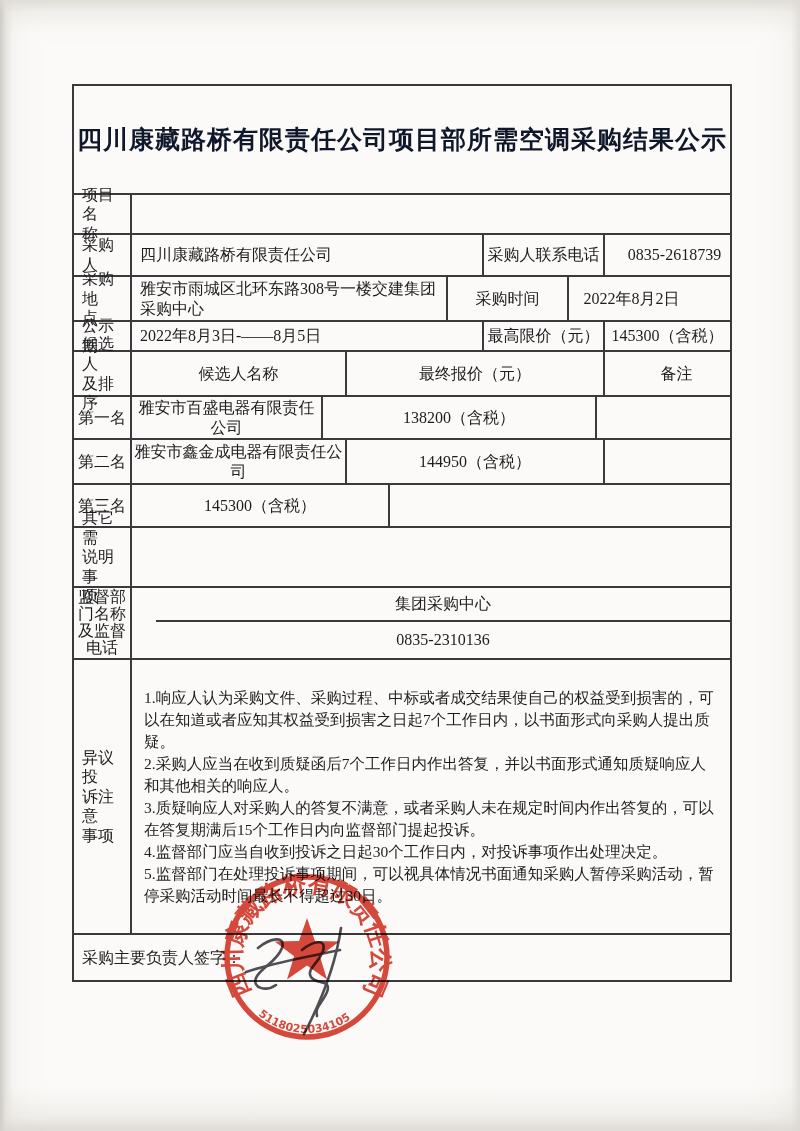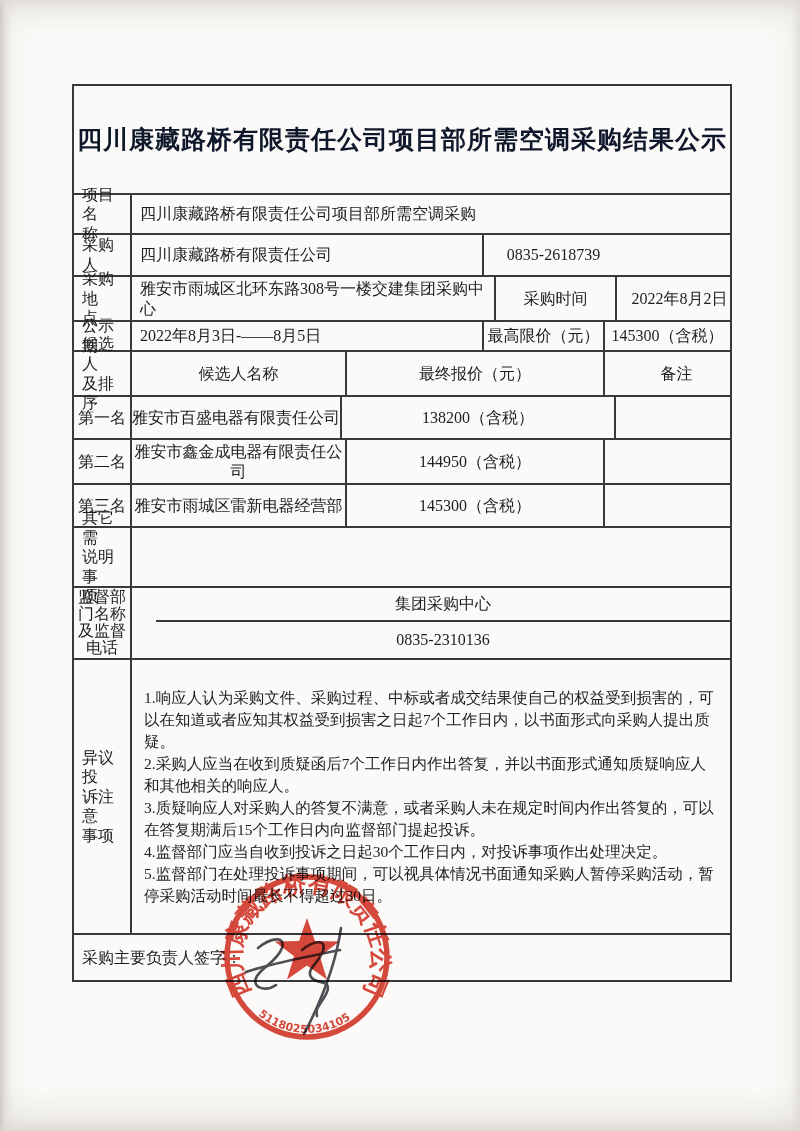--- a/index.html
+++ b/index.html
@@ -67,33 +67,33 @@
 
 <div class="sheet">
 
   <div class="title-row">
     <div class="title">四川康藏路桥有限责任公司项目部所需空调采购结果公示</div>
   </div>
 
   <div class="row" style="height:40px">
     <div class="cell lab left br">项目名
 称</div>
-    <div class="cell left" style="flex:1">四川康藏路桥有限责任公司项目部所需空调采购</div>
   </div>
 
   <div class="row" style="height:42px">
     <div class="cell lab left br">采购人</div>
     <div class="cell left br" style="width:352px">四川康藏路桥有限责任公司</div>
+    <div class="cell center br" style="width:121px">采购人联系电话</div>
     <div class="cell center" style="width:139px">0835-2618739</div>
   </div>
 
   <div class="row" style="height:45px">
     <div class="cell lab left br">采购地
 点</div>
-    <div class="cell left br" style="width:364px">雅安市雨城区北环东路308号一楼交建集团采购中心</div>
+    <div class="cell left br" style="width:316px">雅安市雨城区北环东路308号一楼交建集团采购中心</div>
     <div class="cell center br" style="width:121px">采购时间</div>
     <div class="cell center" style="width:125px">2022年8月2日</div>
   </div>
 
   <div class="row" style="height:30px">
     <div class="cell lab left br">公示期</div>
     <div class="cell left br" style="width:352px">2022年8月3日-——8月5日</div>
     <div class="cell center br" style="width:121px">最高限价（元）</div>
     <div class="cell center" style="width:125px">145300（含税）</div>
   </div>
@@ -101,35 +101,34 @@
   <div class="row" style="height:45px">
     <div class="cell lab left br">候选人
 及排序</div>
     <div class="cell center br" style="width:215px">候选人名称</div>
     <div class="cell center br" style="width:258px">最终报价（元）</div>
     <div class="cell center" style="width:143px">备注</div>
   </div>
 
   <div class="row" style="height:43px">
     <div class="cell center br lab">第一名</div>
-    <div class="cell center br" style="width:210px">雅安市百盛电器有限责任公司</div>
+    <div class="cell center br" style="width:191px">雅安市百盛电器有限责任公司</div>
     <div class="cell center br" style="width:274px">138200（含税）</div>
     <div class="cell center" style="width:125px"></div>
   </div>
 
   <div class="row" style="height:45px">
     <div class="cell center br lab">第二名</div>
     <div class="cell center br" style="width:215px">雅安市鑫金成电器有限责任公司</div>
     <div class="cell center br" style="width:258px">144950（含税）</div>
     <div class="cell center" style="width:125px"></div>
   </div>
 
   <div class="row" style="height:43px">
     <div class="cell center br lab">第三名</div>
-    <div class="cell center br" style="width:215px">雅安市雨城区雷新电器经营部</div>
     <div class="cell center br" style="width:258px">145300（含税）</div>
     <div class="cell center" style="width:125px"></div>
   </div>
 
   <div class="row" style="height:60px">
     <div class="cell lab left br">其它需
 说明事
 项</div>
     <div class="cell left" style="flex:1"></div>
   </div>

